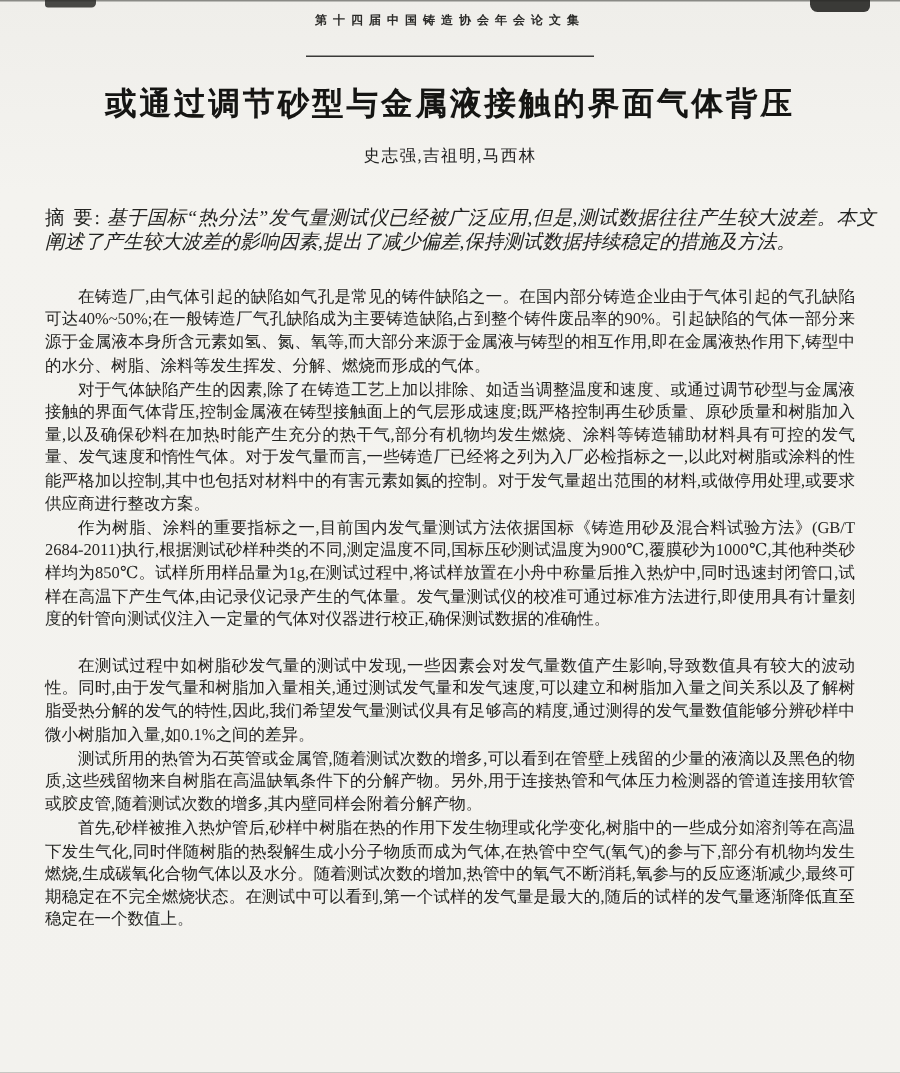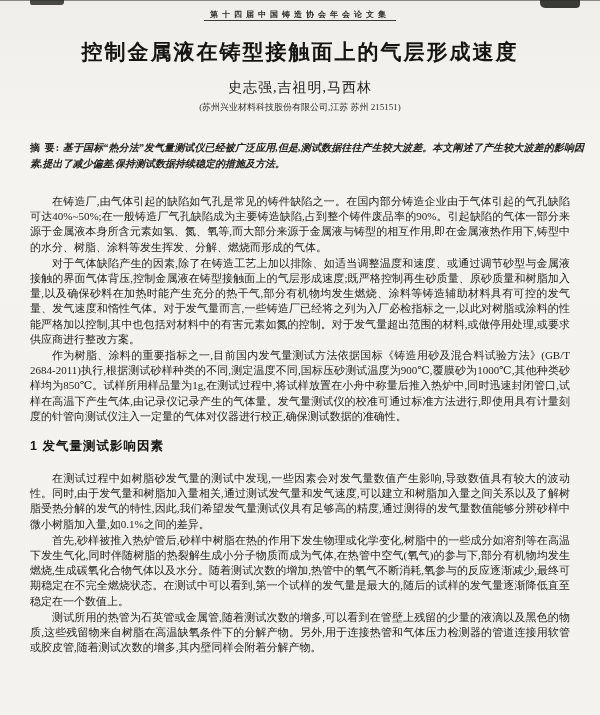--- a/index.html
+++ b/index.html
@@ -34,49 +34,49 @@
     text-align: center;
   }
   .header-text {
     display: inline-block;
     font-family: "Liberation Sans", "DejaVu Sans", sans-serif;
     font-size: 8px;
     font-weight: bold;
     letter-spacing: 4px;
     color: #2b2b29;
     border-bottom: 1px solid #3a3a38;
-    padding: 0 6px 0 6px;
+    padding: 0 6px 18px 6px;
   }
   .title {
     margin-top: 17px;
     text-align: center;
     font-family: "Liberation Sans", "DejaVu Sans", sans-serif;
     font-size: 21px;
     font-weight: bold;
     letter-spacing: 2px;
     color: #151513;
   }
   .authors {
     margin-top: 13px;
     text-align: center;
-    font-size: 14px;
+    font-size: 11px;
     letter-spacing: 1px;
     color: #222;
   }
   .affiliation {
     margin-top: 4px;
     text-align: center;
     font-size: 9px;
     color: #2d2d2b;
   }
   .abstract {
     margin: 26px 16px 0 30px;
-    font-size: 10px;
+    font-size: 13px;
     line-height: 16px;
-    font-weight: bold;
+    font-weight: normal;
     font-style: italic;
     text-align: justify;
     color: #232321;
   }
   .abstract .label { font-style: normal; letter-spacing: 1px; }
   .keywords {
     margin: 17px 30px 0 30px;
     font-size: 9.5px;
     font-weight: bold;
     color: #232321;
@@ -107,38 +107,36 @@
 
 <div class="page">
   <div class="scan-top-line"></div>
   <div class="scan-blob-left"></div>
   <div class="scan-blob-right"></div>
 
   <div class="header-row">
     <span class="header-text">第十四届中国铸造协会年会论文集</span>
   </div>
 
-  <div class="title">控制金属液在铸型接触面上的气层形成速度</div>
+  <div class="title">或通过调节砂型与金属液接触的界面气体背压</div>
 
   <div class="authors">史志强,吉祖明,马西林</div>
 
-  <div class="affiliation">(苏州兴业材料科技股份有限公司,江苏 苏州 215151)</div>
 
   <div class="abstract">
     <span class="label">摘 要:</span>
     <span>基于国标“热分法”发气量测试仪已经被广泛应用,但是,测试数据往往产生较大波差。本文阐述了产生较大波差的影响因素,提出了减少偏差,保持测试数据持续稳定的措施及方法。</span>
   </div>
 
 
   <div class="body-text">
     <p>在铸造厂,由气体引起的缺陷如气孔是常见的铸件缺陷之一。在国内部分铸造企业由于气体引起的气孔缺陷可达40%~50%;在一般铸造厂气孔缺陷成为主要铸造缺陷,占到整个铸件废品率的90%。引起缺陷的气体一部分来源于金属液本身所含元素如氢、氮、氧等,而大部分来源于金属液与铸型的相互作用,即在金属液热作用下,铸型中的水分、树脂、涂料等发生挥发、分解、燃烧而形成的气体。</p>
     <p>对于气体缺陷产生的因素,除了在铸造工艺上加以排除、如适当调整温度和速度、或通过调节砂型与金属液接触的界面气体背压,控制金属液在铸型接触面上的气层形成速度;既严格控制再生砂质量、原砂质量和树脂加入量,以及确保砂料在加热时能产生充分的热干气,部分有机物均发生燃烧、涂料等铸造辅助材料具有可控的发气量、发气速度和惰性气体。对于发气量而言,一些铸造厂已经将之列为入厂必检指标之一,以此对树脂或涂料的性能严格加以控制,其中也包括对材料中的有害元素如氮的控制。对于发气量超出范围的材料,或做停用处理,或要求供应商进行整改方案。</p>
     <p>作为树脂、涂料的重要指标之一,目前国内发气量测试方法依据国标《铸造用砂及混合料试验方法》(GB/T 2684-2011)执行,根据测试砂样种类的不同,测定温度不同,国标压砂测试温度为900℃,覆膜砂为1000℃,其他种类砂样均为850℃。试样所用样品量为1g,在测试过程中,将试样放置在小舟中称量后推入热炉中,同时迅速封闭管口,试样在高温下产生气体,由记录仪记录产生的气体量。发气量测试仪的校准可通过标准方法进行,即使用具有计量刻度的针管向测试仪注入一定量的气体对仪器进行校正,确保测试数据的准确性。</p>
   </div>
 
-  <div class="section-heading">1 发气量测试影响因素</div>
 
   <div class="body-text" style="margin-top:16px;">
     <p>在测试过程中如树脂砂发气量的测试中发现,一些因素会对发气量数值产生影响,导致数值具有较大的波动性。同时,由于发气量和树脂加入量相关,通过测试发气量和发气速度,可以建立和树脂加入量之间关系以及了解树脂受热分解的发气的特性,因此,我们希望发气量测试仪具有足够高的精度,通过测得的发气量数值能够分辨砂样中微小树脂加入量,如0.1%之间的差异。</p>
+    <p>测试所用的热管为石英管或金属管,随着测试次数的增多,可以看到在管壁上残留的少量的液滴以及黑色的物质,这些残留物来自树脂在高温缺氧条件下的分解产物。另外,用于连接热管和气体压力检测器的管道连接用软管或胶皮管,随着测试次数的增多,其内壁同样会附着分解产物。</p>
     <p>首先,砂样被推入热炉管后,砂样中树脂在热的作用下发生物理或化学变化,树脂中的一些成分如溶剂等在高温下发生气化,同时伴随树脂的热裂解生成小分子物质而成为气体,在热管中空气(氧气)的参与下,部分有机物均发生燃烧,生成碳氧化合物气体以及水分。随着测试次数的增加,热管中的氧气不断消耗,氧参与的反应逐渐减少,最终可期稳定在不完全燃烧状态。在测试中可以看到,第一个试样的发气量是最大的,随后的试样的发气量逐渐降低直至稳定在一个数值上。</p>
-    <p>测试所用的热管为石英管或金属管,随着测试次数的增多,可以看到在管壁上残留的少量的液滴以及黑色的物质,这些残留物来自树脂在高温缺氧条件下的分解产物。另外,用于连接热管和气体压力检测器的管道连接用软管或胶皮管,随着测试次数的增多,其内壁同样会附着分解产物。</p>
   </div>
 </div>
 
 </body></html>

